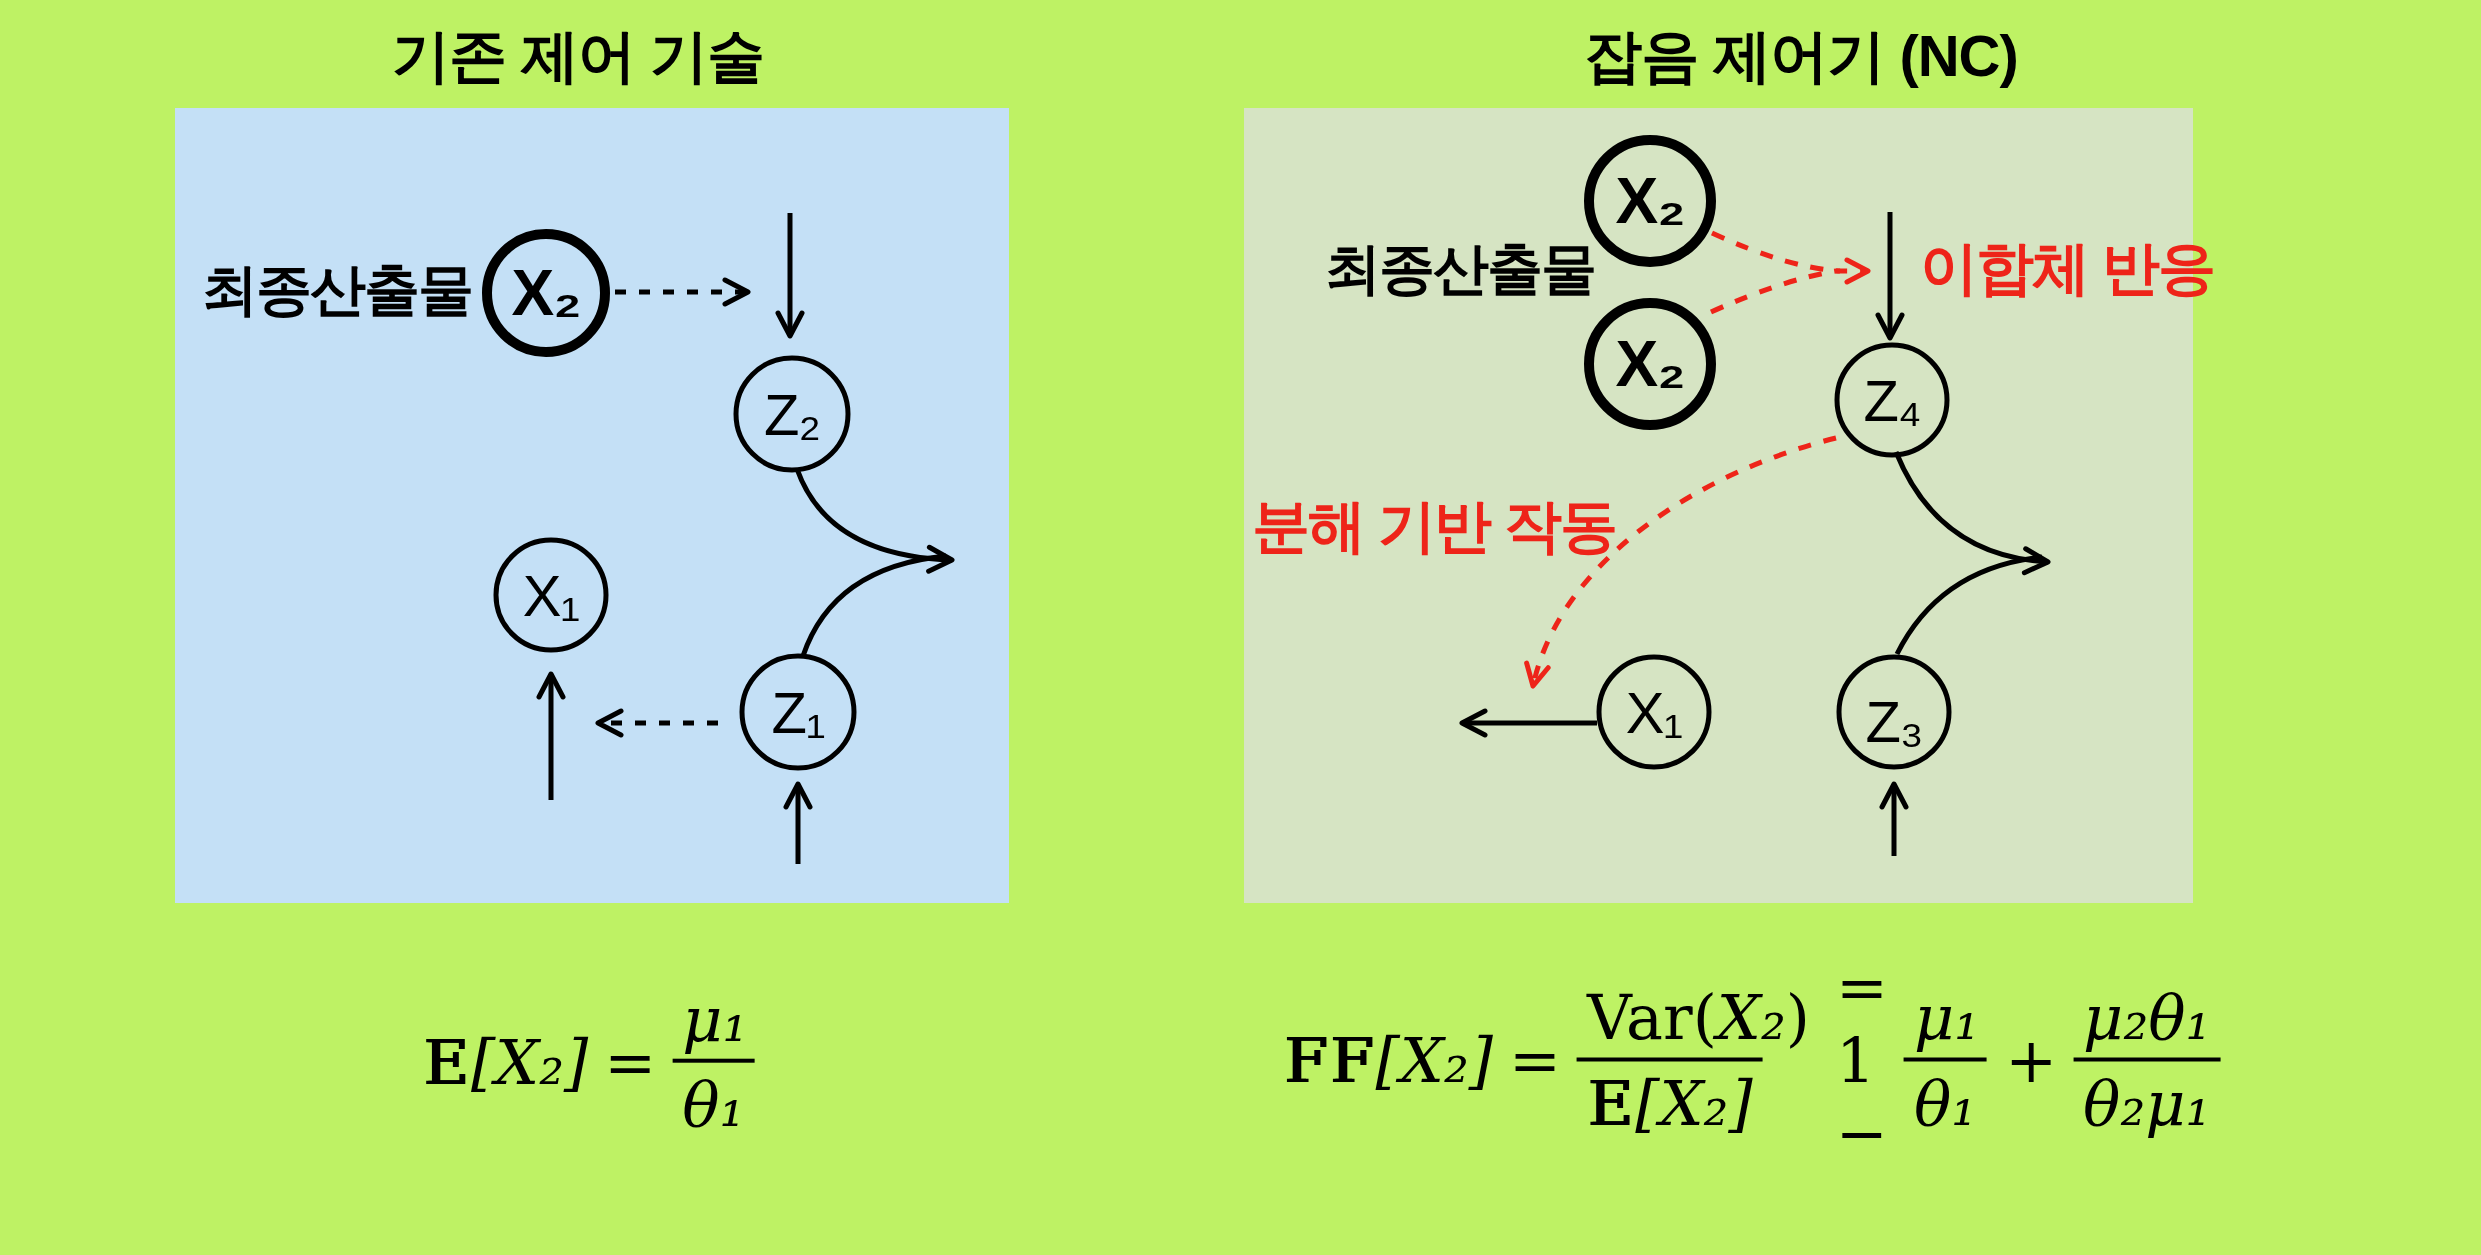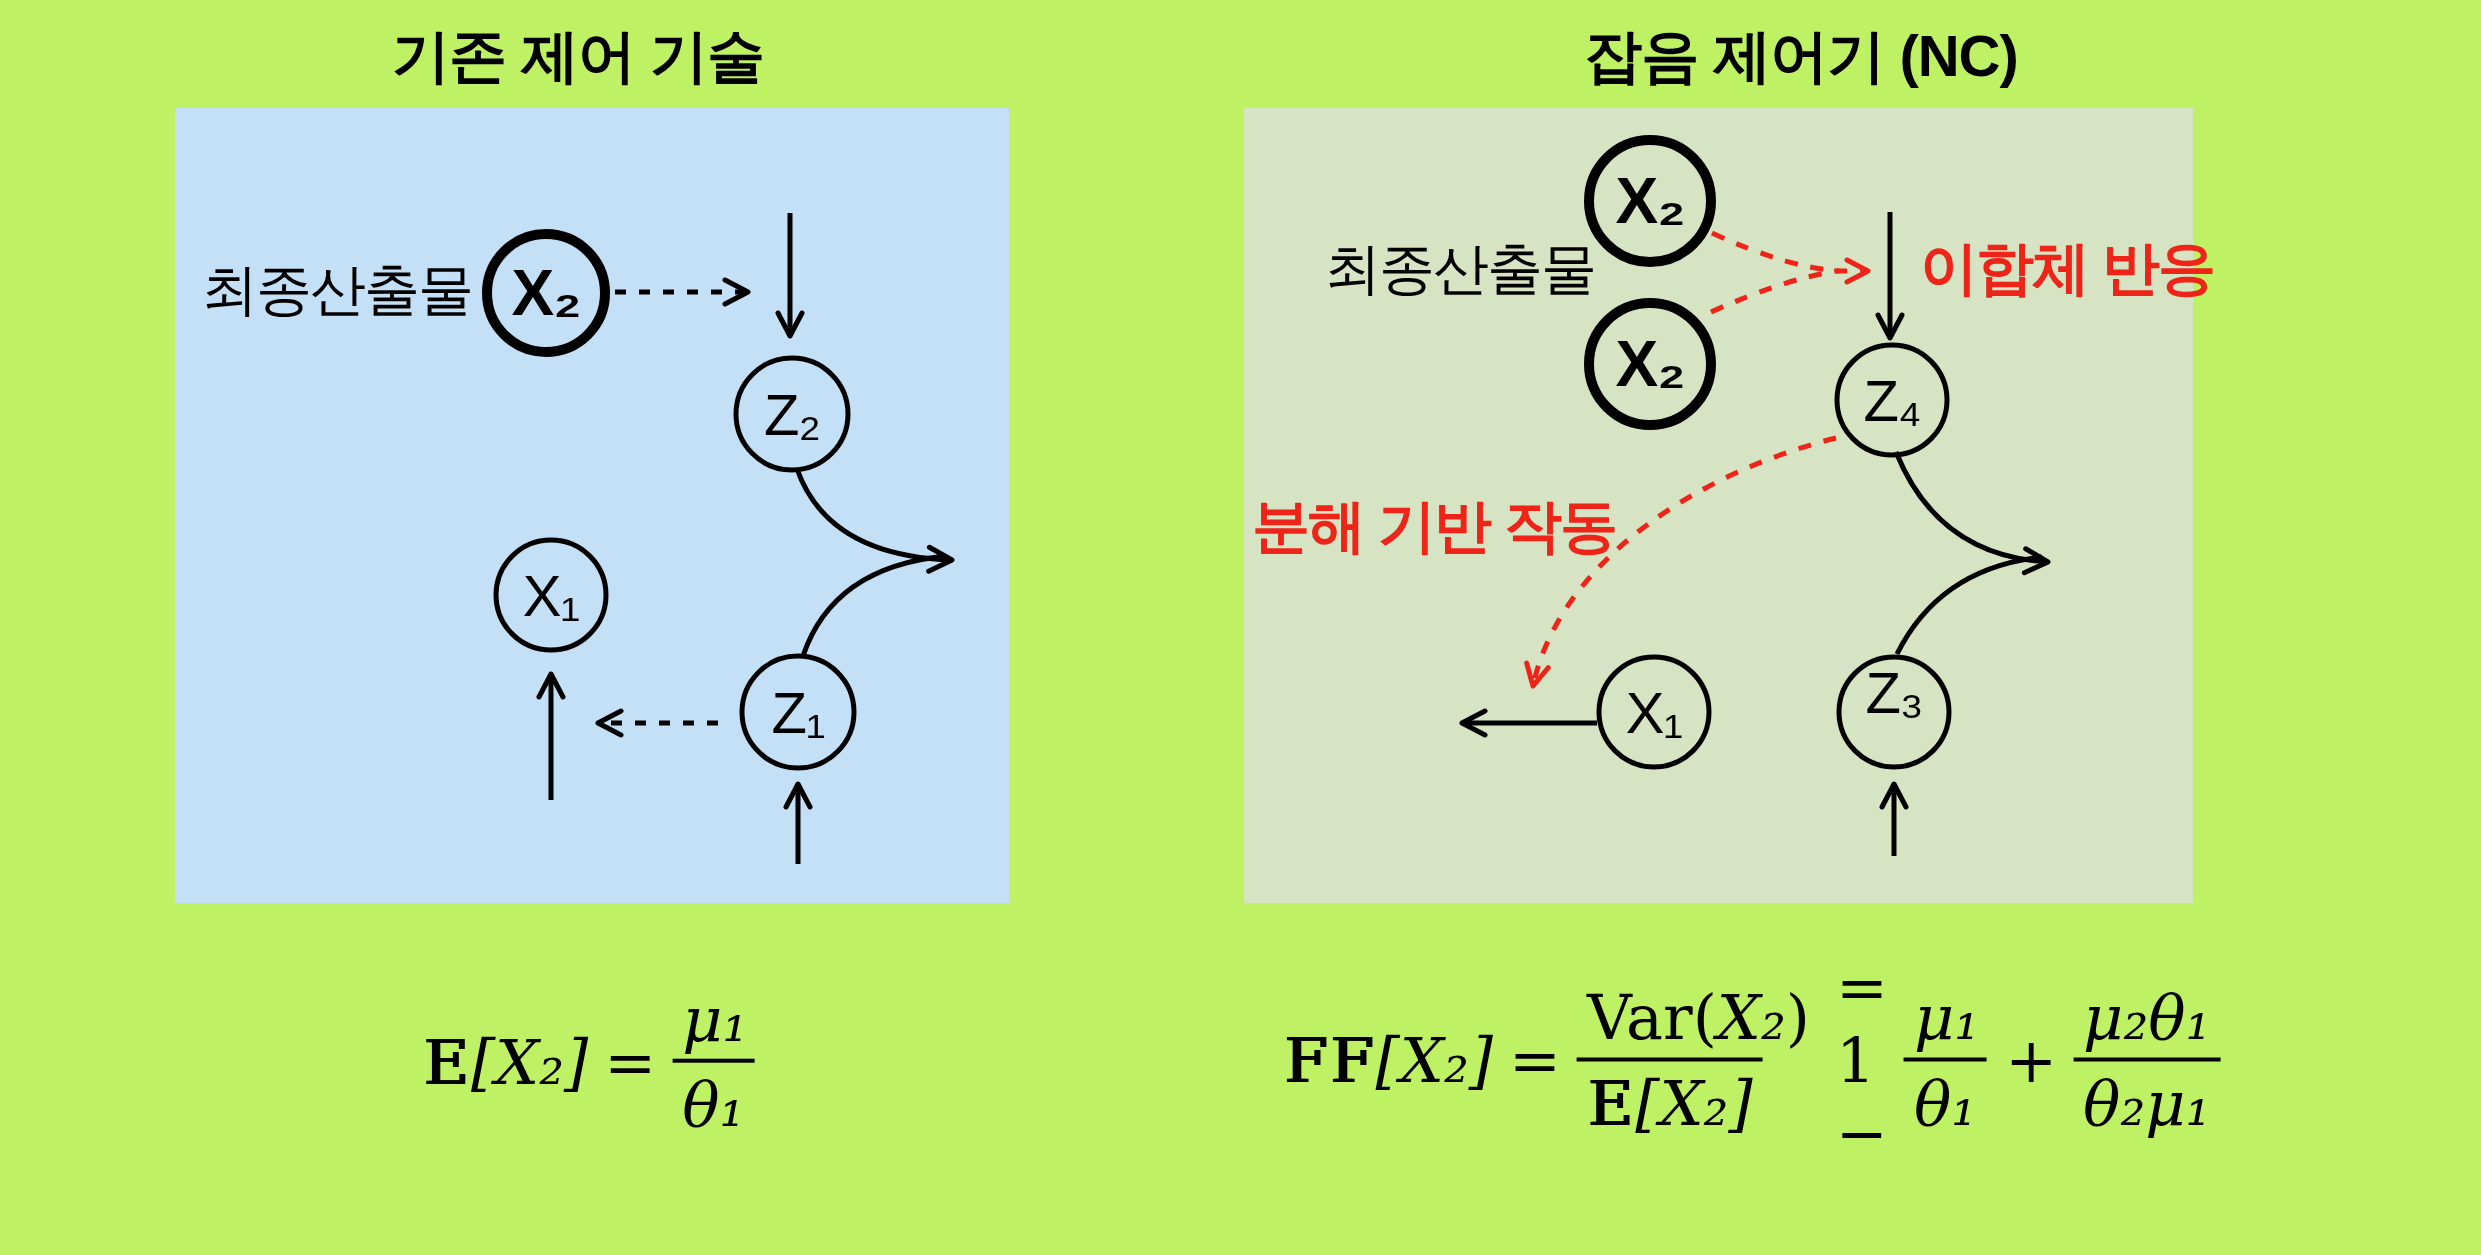--- a/index.html
+++ b/index.html
@@ -14,21 +14,21 @@
     font-family:"Liberation Sans","DejaVu Sans",sans-serif;color:#000;
   }
   .panel{position:absolute;}
   .panel.blue{left:175px;top:108px;width:834px;height:795px;background:var(--panel_blue);}
   .panel.green{left:1244px;top:108px;width:949px;height:795px;background:var(--panel_green);}
   svg.overlay{position:absolute;left:0;top:0;z-index:2;}
   .txt{position:absolute;z-index:3;white-space:nowrap;}
   .center{transform:translate(-50%,-50%);}
   .vcenter{transform:translate(0,-50%);}
   .title{font-size:58px;font-weight:700;letter-spacing:-1px;}
-  .klabel{font-size:56px;font-weight:400;letter-spacing:-2px;}
+  .klabel{font-size:56px;font-weight:700;letter-spacing:-2px;}
   .node{font-size:58px;font-weight:500;letter-spacing:-1px;}
   .node.bold{font-size:64px;font-weight:800;}
   .red-note{font-size:58px;font-weight:700;color:var(--red);letter-spacing:-2px;}
   
   .formula{
     position:absolute;z-index:3;transform:translate(-50%,-50%);
     display:flex;align-items:center;gap:16px;
     font-family:"DejaVu Serif","Liberation Serif",serif;font-size:62px;
   }
   .formula .it{font-style:italic;}
@@ -89,21 +89,21 @@
   <div class="txt node bold center" style="left:546px;top:293px;">X₂</div>
   <div class="txt node center" style="left:792px;top:414px;">Z₂</div>
   <div class="txt node center" style="left:551px;top:595px;">X₁</div>
   <div class="txt node center" style="left:798px;top:712px;">Z₁</div>
 
   <div class="txt klabel center" style="left:1460px;top:270px;">최종산출물</div>
   <div class="txt node bold center" style="left:1650px;top:201px;">X₂</div>
   <div class="txt node bold center" style="left:1650px;top:364px;">X₂</div>
   <div class="txt node center" style="left:1892px;top:400px;">Z₄</div>
   <div class="txt node center" style="left:1654px;top:712px;">X₁</div>
-  <div class="txt node center" style="left:1894px;top:692px;text-align:center;">Z₃</div>
+  <div class="txt node center" style="left:1894px;top:721px;text-align:center;">Z₃</div>
   <div class="txt red-note vcenter" style="left:1920px;top:269px;">이합체 반응</div>
   <div class="txt red-note center" style="left:1434px;top:527px;">분해 기반 작동</div>
 
   <div class="formula" style="left:590px;top:1062px;">
     <span style="display:inline-flex;align-items:baseline;">
       <span class="bb">E</span>
         <span class="it">[X₂]</span>
     </span>
     <span>=</span>
     <span class="frac">

